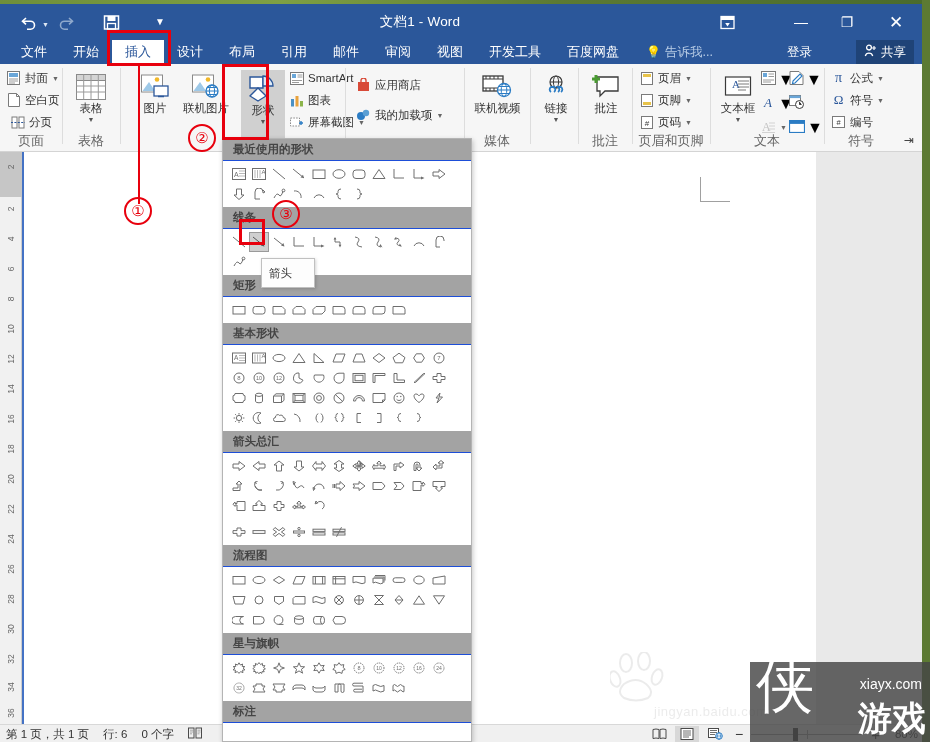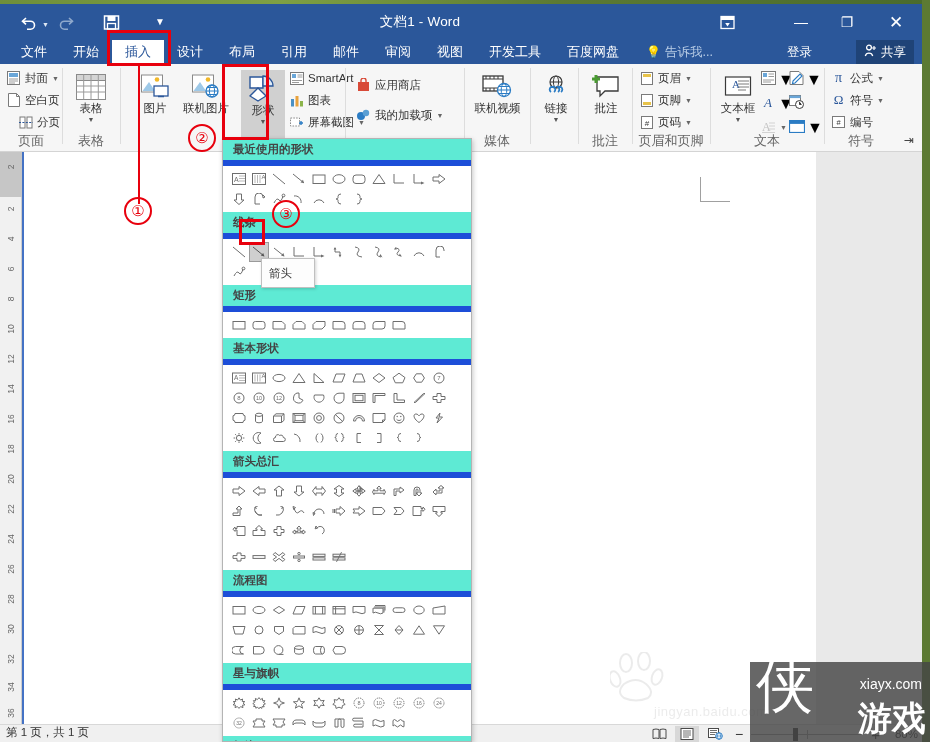--- a/index.html
+++ b/index.html
@@ -134,22 +134,22 @@
   .margin-corner:after { content:""; position:absolute; left:0; bottom:0; width:30px; height:1px; background:#a0a0a0; }
 
   
   .shapes-panel {
     position:absolute; left:222px; top:138px; width:250px; height:604px;
     background:#fff; border:1px solid #b4b4b4;
     box-shadow: 1px 2px 5px rgba(0,0,0,.22);
     z-index:40; overflow:hidden;
   }
   .sec-head {
-    background:#5eead4; color:#444; font-size:11.5px; font-weight:bold;
-    padding:3px 0 3px 10px; border-bottom:6px solid #1d4ed8;
+    background:#a3a3a3; color:#444; font-size:11.5px; font-weight:bold;
+    padding:3px 0 3px 10px; border-bottom:1px solid #1d4ed8;
   }
   .sgrid { padding:3px 4px 3px 6px; display:flex; flex-wrap:wrap; }
   .scell {
     width:20px; height:20px; display:flex; align-items:center; justify-content:center;
     font-size:13px; color:#6e6e6e; line-height:1;
   }
   .scell svg { display:block; }
   .scell.sel { background:#cfcfcf; border:1px solid #9a9a9a; }
 
   .tooltip {
@@ -158,21 +158,21 @@
     font-size:11.5px; color:#333; display:flex; align-items:center; padding-left:7px;
     box-shadow:1px 1px 3px rgba(0,0,0,.18);
   }
 
   
   .statusbar {
     position:absolute; left:0; top:724px; width:922px; height:18px;
     background:#f0f0f0; border-top:1px solid #d8d8d8;
     font-size:11.5px; color:#333;
   }
-  .sb-left { position:absolute; left:6px; top:0; height:18px; display:flex; align-items:center; gap:14px;flex-direction:column; }
+  .sb-left { position:absolute; left:6px; top:0; height:18px; display:flex; align-items:center; gap:14px; }
   .sb-right { position:absolute; right:4px; top:0; height:18px; display:flex; align-items:center; gap:4px; }
   .viewbtn { width:24px; height:16px; display:flex; align-items:center; justify-content:center; font-size:12px; color:#444;}
   .viewbtn.on { background:#d8d8d8; }
   .zoomtrack { position:relative; width:112px; height:16px; }
   .zoomtrack .line { position:absolute; left:0; top:8px; width:112px; height:1px; background:#9a9a9a; }
   .zoomtrack .mid { position:absolute; left:56px; top:4px; width:1px; height:9px; background:#9a9a9a; }
   .zoomtrack .knob { position:absolute; left:42px; top:2px; width:5px; height:13px; background:#333; }
   .zoomlabel { min-width:30px; text-align:right; }
 
   
@@ -311,21 +311,21 @@
       </div>
       <div class="smallrow" style="left:6px; top:27px;">
         <span class="si">
           <svg width="12" height="14" viewBox="0 0 12 14">
               <path d="M0.5 0.5h8l3 3v10h-11z" fill="#fff" stroke="#7a7a7a"></path>
               <path d="M8.5 0.5v3h3" fill="none" stroke="#7a7a7a"></path>
             </svg>
         </span>
         <span>空白页</span>
       </div>
-      <div class="smallrow" style="left:18px; top:49px;">
+      <div class="smallrow" style="left:10px; top:49px;">
         <span class="si">
           <svg width="14" height="13" viewBox="0 0 14 13">
               <rect x="1" y="1" width="5" height="11" fill="#fff" stroke="#7a7a7a"></rect>
               <rect x="8" y="1" width="5" height="11" fill="#fff" stroke="#7a7a7a"></rect>
               <path d="M0 6.5h14" stroke="#2b579a" stroke-dasharray="2,1.4"></path>
             </svg>
         </span>
         <span>分页</span>
       </div>
       <div class="glabel">页面</div>

